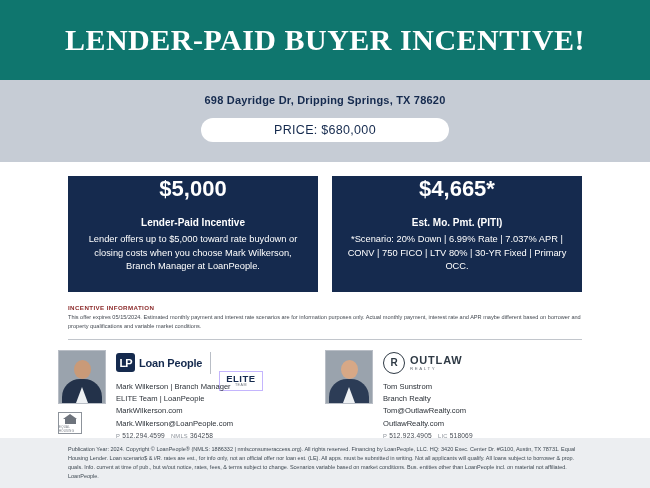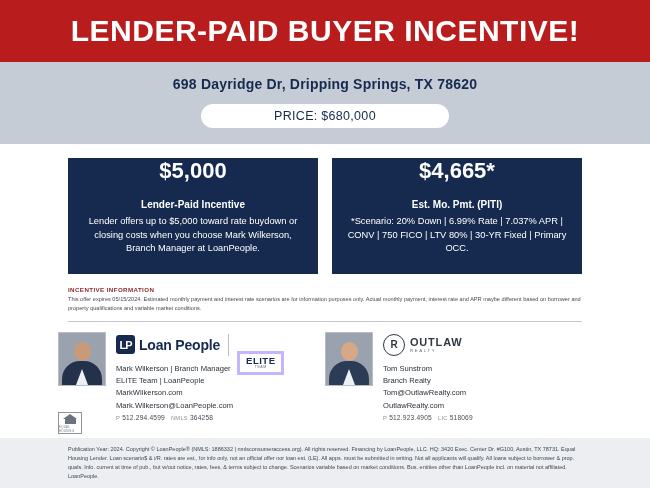--- a/index.html
+++ b/index.html
@@ -15,46 +15,47 @@
   }
   .flyer {
     position: relative;
     width: 650px;
     height: 488px;
     background: #ffffff;
   }
 
   
   .header {
-    background: #b91c1c;
-    height: 62px;
+    background: #0f766e;
+    height: 80px;
     display: flex;
     align-items: center;
     justify-content: center;
+    font-family: Liberation Serif, serif;
   }
   .header-title {
     color: #ffffff;
     font-size: 30px;
     font-weight: bold;
     letter-spacing: 0.5px;
     text-align: center;
     line-height: 1;
   }
 
   
   .address-band {
     background: #c6ccd5;
     height: 82px;
     padding-top: 14px;
     box-sizing: border-box;
     text-align: center;
   }
   .address-text {
     color: #152a4e;
-    font-size: 14px;
+    font-size: 11px;
     font-weight: bold;
     letter-spacing: 0.2px;
   }
   .price-pill {
     margin: 12px auto 0 auto;
     width: 248px;
     height: 24px;
     background: #ffffff;
     border-radius: 14px;
     display: flex;
@@ -205,26 +206,26 @@
     color: #ffffff;
     font-size: 11px;
     font-weight: bold;
     display: flex;
     align-items: center;
     justify-content: center;
     letter-spacing: -1px;
   }
   .lp-name {
     color: #152a4e;
-    font-size: 14px;
+    font-size: 11px;
     font-weight: bold;
     letter-spacing: -0.2px;
   }
   .elite-badge {
-    border: 3px solid #c4b5fd;
+    border: 1px solid #c4b5fd;
     padding: 2px 6px;
     text-align: center;
     line-height: 1.05;
     margin-top: 36px;
   }
   .elite-top {
     color: #152a4e;
     font-size: 9.5px;
     font-weight: bold;
     letter-spacing: 0.5px;

